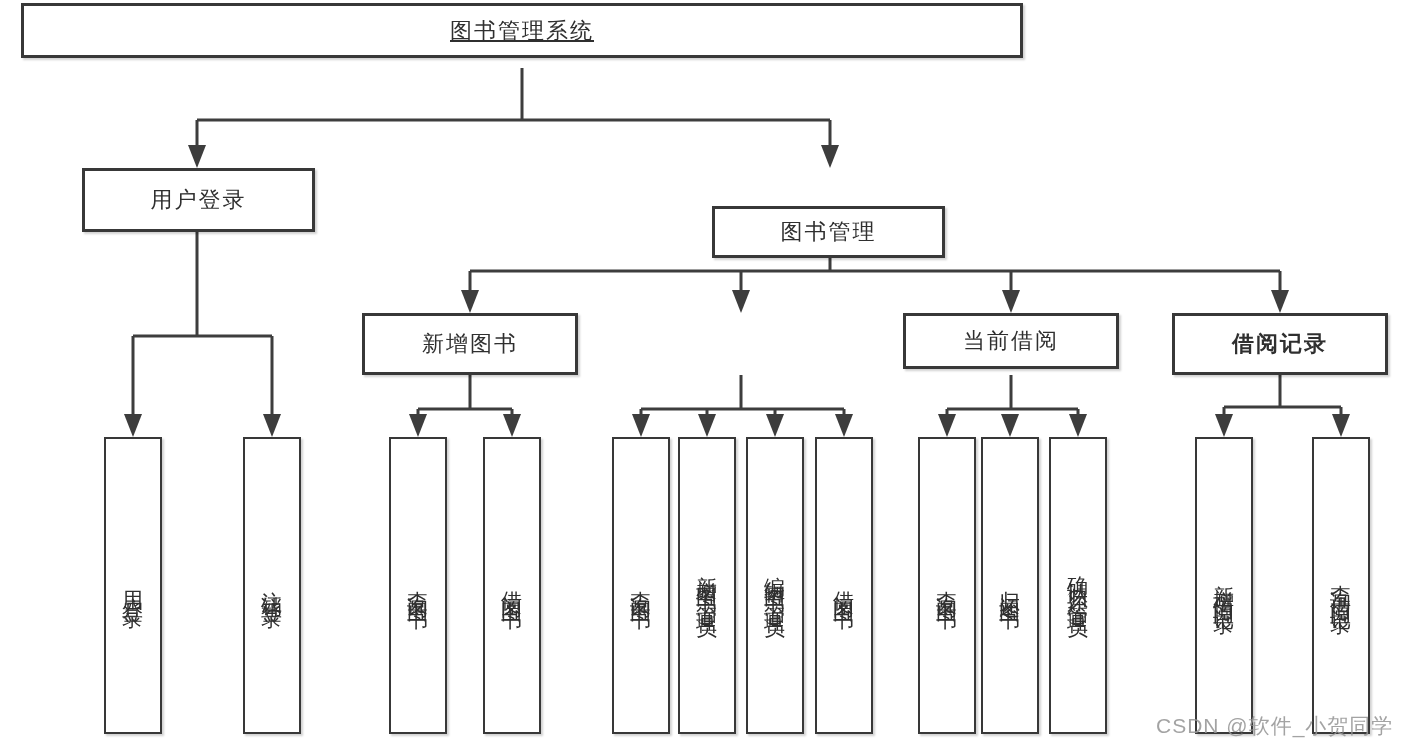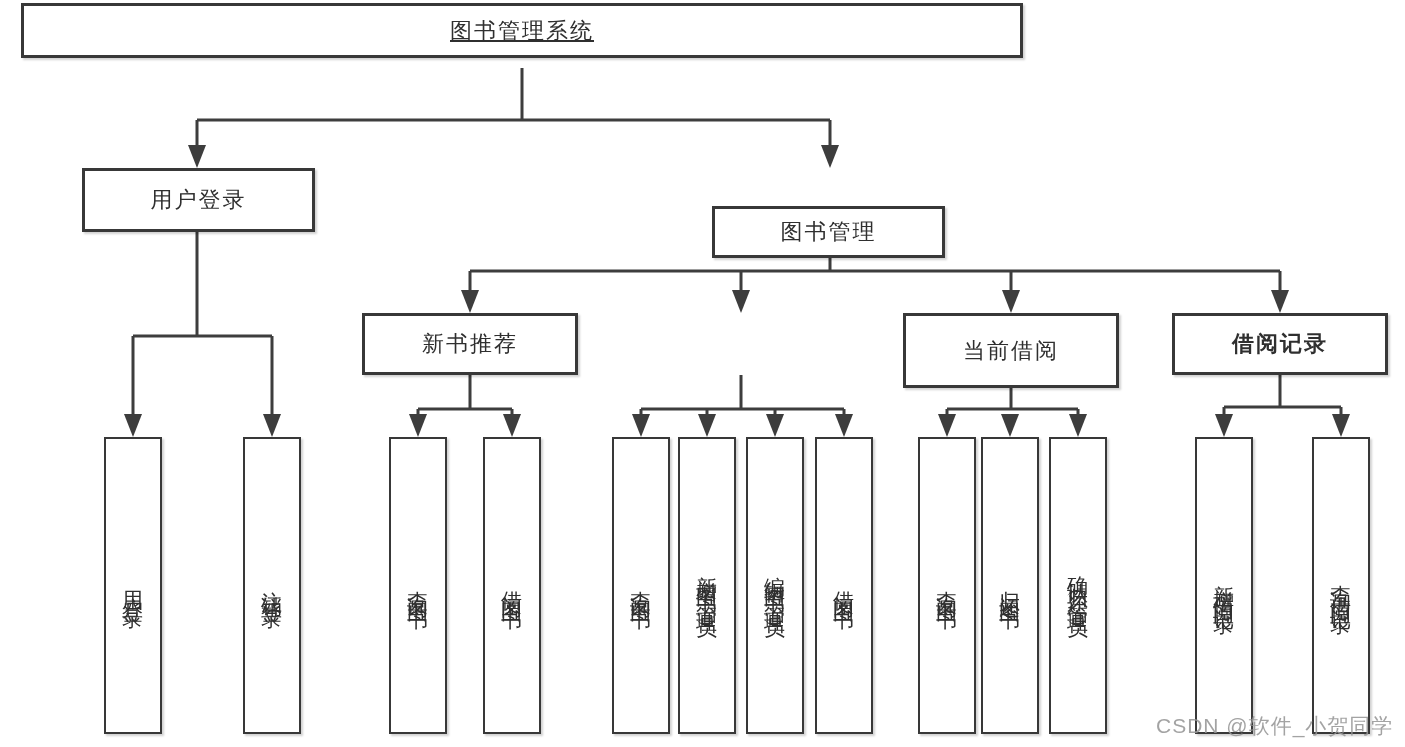--- a/index.html
+++ b/index.html
@@ -84,23 +84,23 @@
   </div>
 
   <div class="node" style="left:82px;top:168px;width:233px;height:64px;">
     <span>用户登录</span>
   </div>
   <div class="node" style="left:712px;top:168px;width:233px;height:52px;margin-top:38px;">
     <span>图书管理</span>
   </div>
 
   <div class="node" style="left:362px;top:313px;width:216px;height:62px;">
-    <span>新书推荐</span>
+    <span>新增图书</span>
   </div>
-  <div class="node" style="left:903px;top:313px;width:216px;height:75px;">
+  <div class="node" style="left:903px;top:313px;width:216px;height:56px;">
     <span>当前借阅</span>
   </div>
   <div class="node" style="left:1172px;top:313px;width:216px;height:62px;font-weight:bold;">
     <span>借阅记录</span>
   </div>
 
   <div class="vnode" style="left:104px;top:437px;width:58px;height:297px;">
     <span class="vtext">用户登录</span>
   </div>
   <div class="vnode" style="left:243px;top:437px;width:58px;height:297px;">

